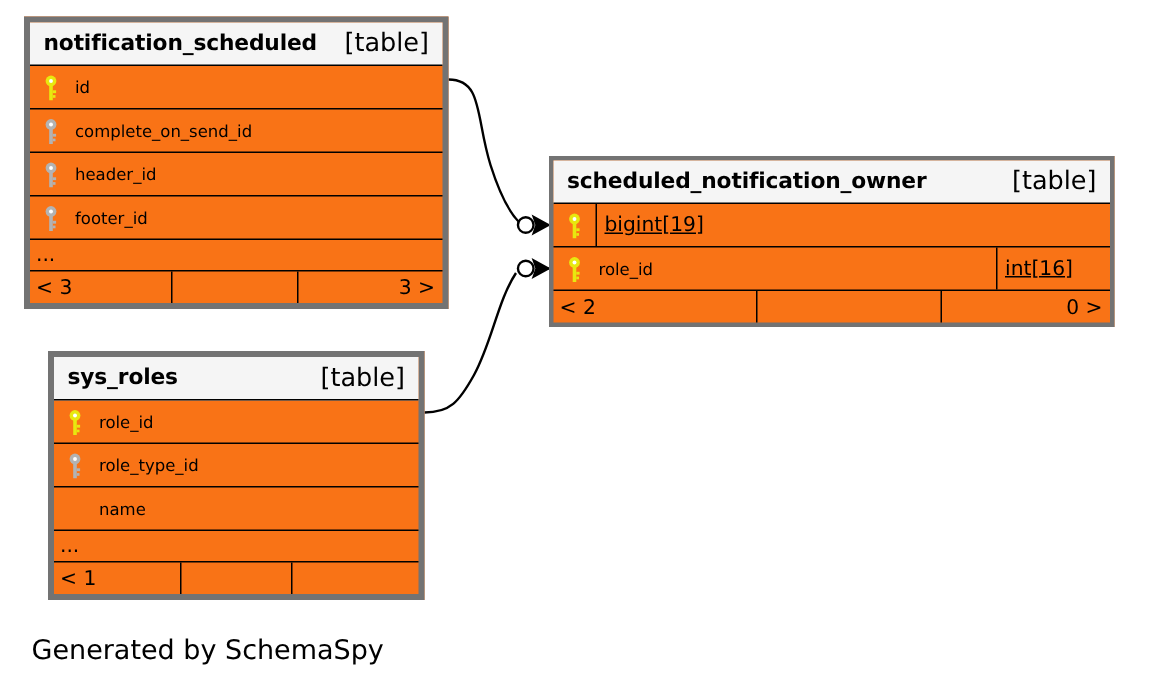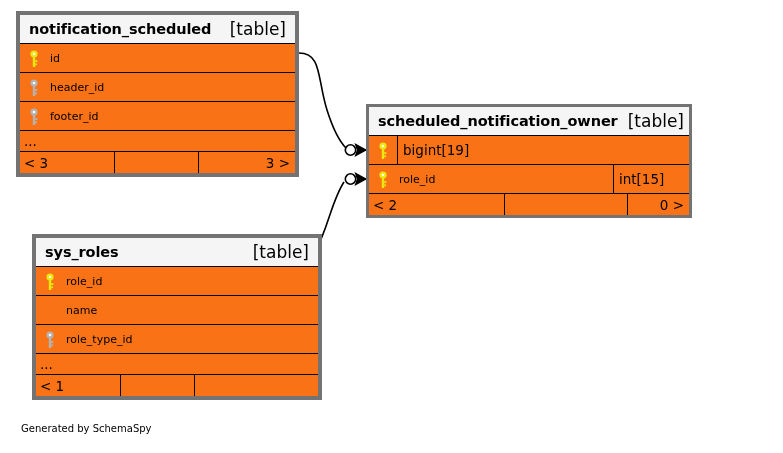--- a/index.html
+++ b/index.html
@@ -94,20 +94,21 @@
   .col-type {
     font-size: 13.5px;
     white-space: nowrap;
     border-left: 1px solid #000000;
     padding: 0 4px 0 5px;
     height: 100%;
     display: flex;
     align-items: center;
     box-sizing: border-box;
     min-width: 76px;
+    text-decoration: underline;
   }
 
   
   .tbl-more {
     height: 21px;
     border-bottom: 1px solid #000000;
     display: flex;
     align-items: center;
     padding-left: 4px;
     font-size: 13.5px;
@@ -141,21 +142,21 @@
     padding-right: 5px;
   }
 
   
   .key-icon { display: block; }
 
   
   #caption {
     position: absolute;
     z-index: 2;
-    font-size: 10px;
+    font-size: 18px;
     white-space: nowrap;
   }
 </style>
 </head>
 <body>
 
 <div id="diagram-canvas">
 
   <svg id="connector-layer" viewBox="0 0 783 453" width="783" height="453">
 
@@ -189,20 +190,32 @@
           <circle cx="4" cy="4" r="3.6" fill="#e8e80f"></circle>
           <circle cx="4" cy="4" r="1.3" fill="#ffffff"></circle>
           <rect x="2.8" y="6.5" width="2.4" height="10.5" fill="#e8e80f"></rect>
           <rect x="5.2" y="10.2" width="2.2" height="1.9" fill="#e8e80f"></rect>
           <rect x="5.2" y="13.4" width="1.8" height="1.8" fill="#e8e80f"></rect>
         </svg>
       </span>
       <span class="col-name">id</span>
     </div>
 
+    <div class="tbl-row">
+      <span class="col-keycell">
+        <svg class="key-icon" width="9" height="17" viewBox="0 0 9 17" aria-hidden="true">
+          <circle cx="4" cy="4" r="3.6" fill="#b3b3b3"></circle>
+          <circle cx="4" cy="4" r="1.3" fill="#ffffff"></circle>
+          <rect x="2.8" y="6.5" width="2.4" height="10.5" fill="#b3b3b3"></rect>
+          <rect x="5.2" y="10.2" width="2.2" height="1.9" fill="#b3b3b3"></rect>
+          <rect x="5.2" y="13.4" width="1.8" height="1.8" fill="#b3b3b3"></rect>
+        </svg>
+      </span>
+      <span class="col-name">complete_on_send_id</span>
+    </div>
 
     <div class="tbl-row">
       <span class="col-keycell">
         <svg class="key-icon" width="9" height="17" viewBox="0 0 9 17" aria-hidden="true">
           <circle cx="4" cy="4" r="3.6" fill="#b3b3b3"></circle>
           <circle cx="4" cy="4" r="1.3" fill="#ffffff"></circle>
           <rect x="2.8" y="6.5" width="2.4" height="10.5" fill="#b3b3b3"></rect>
           <rect x="5.2" y="10.2" width="2.2" height="1.9" fill="#b3b3b3"></rect>
           <rect x="5.2" y="13.4" width="1.8" height="1.8" fill="#b3b3b3"></rect>
         </svg>
@@ -225,21 +238,21 @@
 
     <div class="tbl-more">...</div>
 
     <div class="tbl-footer">
       <span class="foot-cell foot-left" style="width:94px;">&lt; 3</span>
       <span class="foot-cell foot-mid" style="width:85px;"></span>
       <span class="foot-cell foot-right" style="flex:1 1 auto;">3 &gt;</span>
     </div>
   </div>
 
-  <div class="er-table focal" id="tbl-scheduled_notification_owner" style="left:366px; top:104px; width:326px;">
+  <div class="er-table focal" id="tbl-scheduled_notification_owner" style="left:366px; top:104px; width:377px;">
 
     <div class="tbl-header">
       <span class="tbl-name">scheduled_notification_owner</span>
       <span class="tbl-kind">[table]</span>
     </div>
 
     <div class="tbl-row">
       <span class="col-keycell">
         <svg class="key-icon" width="9" height="17" viewBox="0 0 9 17" aria-hidden="true">
           <circle cx="4" cy="4" r="3.6" fill="#e8e80f"></circle>
@@ -256,68 +269,68 @@
       <span class="col-keycell">
         <svg class="key-icon" width="9" height="17" viewBox="0 0 9 17" aria-hidden="true">
           <circle cx="4" cy="4" r="3.6" fill="#e8e80f"></circle>
           <circle cx="4" cy="4" r="1.3" fill="#ffffff"></circle>
           <rect x="2.8" y="6.5" width="2.4" height="10.5" fill="#e8e80f"></rect>
           <rect x="5.2" y="10.2" width="2.2" height="1.9" fill="#e8e80f"></rect>
           <rect x="5.2" y="13.4" width="1.8" height="1.8" fill="#e8e80f"></rect>
         </svg>
       </span>
       <span class="col-name">role_id</span>
-      <span class="col-type">int[15]</span>
+      <span class="col-type">int[16]</span>
     </div>
 
     <div class="tbl-footer">
       <span class="foot-cell foot-left" style="width:135px;">&lt; 2</span>
       <span class="foot-cell foot-mid" style="width:124px;"></span>
       <span class="foot-cell foot-right" style="flex:1 1 auto;">0 &gt;</span>
     </div>
   </div>
 
-  <div class="er-table" id="tbl-sys_roles" style="left:32px; top:234px; width:290px;">
+  <div class="er-table" id="tbl-sys_roles" style="left:32px; top:234px; width:251px;">
 
     <div class="tbl-header">
       <span class="tbl-name">sys_roles</span>
       <span class="tbl-kind">[table]</span>
     </div>
 
     <div class="tbl-row">
       <span class="col-keycell">
         <svg class="key-icon" width="9" height="17" viewBox="0 0 9 17" aria-hidden="true">
           <circle cx="4" cy="4" r="3.6" fill="#e8e80f"></circle>
           <circle cx="4" cy="4" r="1.3" fill="#ffffff"></circle>
           <rect x="2.8" y="6.5" width="2.4" height="10.5" fill="#e8e80f"></rect>
           <rect x="5.2" y="10.2" width="2.2" height="1.9" fill="#e8e80f"></rect>
           <rect x="5.2" y="13.4" width="1.8" height="1.8" fill="#e8e80f"></rect>
         </svg>
       </span>
       <span class="col-name">role_id</span>
     </div>
 
     <div class="tbl-row">
-      <span class="col-keycell"></span>
-      <span class="col-name">name</span>
-    </div>
-
-    <div class="tbl-row">
       <span class="col-keycell">
         <svg class="key-icon" width="9" height="17" viewBox="0 0 9 17" aria-hidden="true">
           <circle cx="4" cy="4" r="3.6" fill="#b3b3b3"></circle>
           <circle cx="4" cy="4" r="1.3" fill="#ffffff"></circle>
           <rect x="2.8" y="6.5" width="2.4" height="10.5" fill="#b3b3b3"></rect>
           <rect x="5.2" y="10.2" width="2.2" height="1.9" fill="#b3b3b3"></rect>
           <rect x="5.2" y="13.4" width="1.8" height="1.8" fill="#b3b3b3"></rect>
         </svg>
       </span>
       <span class="col-name">role_type_id</span>
     </div>
 
+    <div class="tbl-row">
+      <span class="col-keycell"></span>
+      <span class="col-name">name</span>
+    </div>
+
     <div class="tbl-more">...</div>
 
     <div class="tbl-footer">
       <span class="foot-cell foot-left" style="width:84px;">&lt; 1</span>
       <span class="foot-cell foot-mid" style="width:75px;"></span>
     </div>
   </div>
 
   <div id="caption" style="left:21px; top:423px;">Generated by SchemaSpy</div>
 

